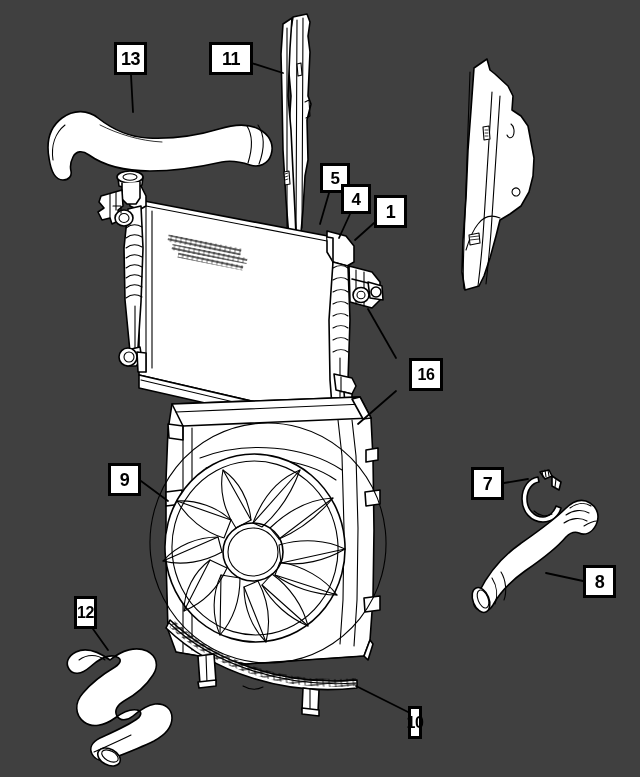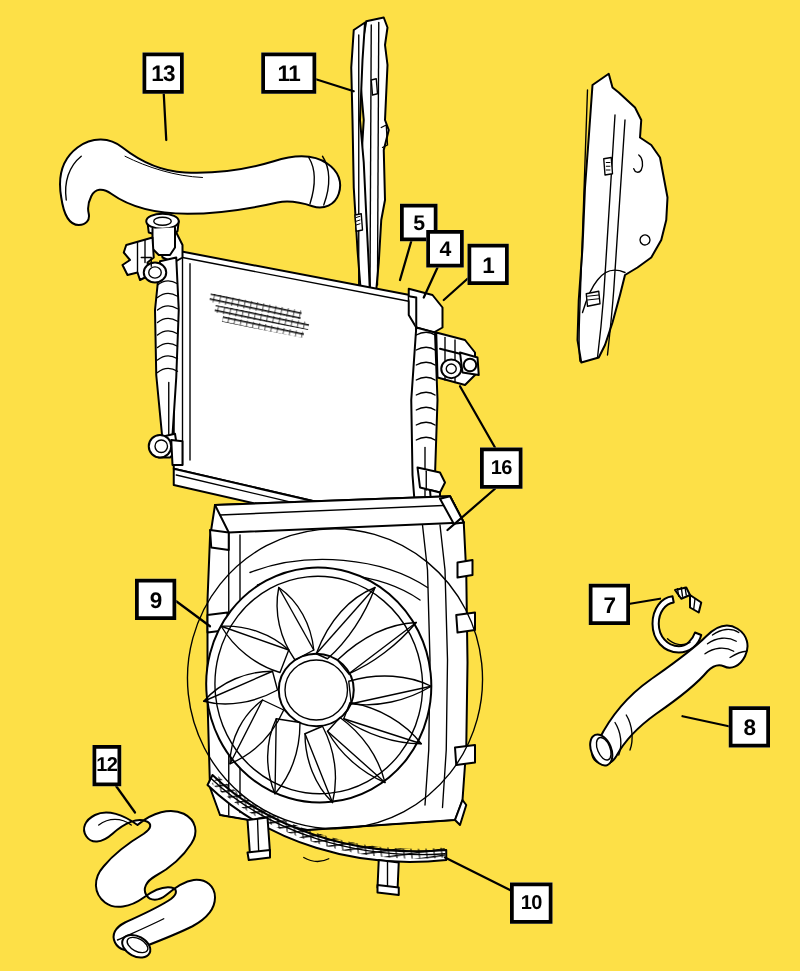--- a/index.html
+++ b/index.html
@@ -8,21 +8,21 @@
     padding: 0;
     background: #ffffff;
   }
   body {
     font-family: "Liberation Sans", sans-serif;
   }
   #diagram-root {
     position: relative;
     width: 640px;
     height: 777px;
-    background: #fde047;
+    background: #404040;
     overflow: hidden;
   }
   #art-layer {
     position: absolute;
     left: 0; top: 0;
     width: 640px;
     height: 777px;
   }
   .callout {
     position: absolute;
@@ -390,37 +390,37 @@
   </div>
 
   <div class="callout" style="left:341px; top:184px; width:30px; height:30px; font-size:17px;">
     <span class="callout-num">4</span>
   </div>
 
   <div class="callout" style="left:374px; top:195px; width:33px; height:33px; font-size:18px;">
     <span class="callout-num">1</span>
   </div>
 
-  <div class="callout" style="left:384px; top:358px; width:34px; height:33px; font-size:16px;">
+  <div class="callout" style="left:409px; top:358px; width:34px; height:33px; font-size:16px;">
     <span class="callout-num">16</span>
   </div>
 
   <div class="callout" style="left:108px; top:463px; width:33px; height:33px; font-size:18px;">
     <span class="callout-num">9</span>
   </div>
 
   <div class="callout" style="left:471px; top:467px; width:33px; height:33px; font-size:18px;">
     <span class="callout-num">7</span>
   </div>
 
   <div class="callout" style="left:583px; top:565px; width:33px; height:33px; font-size:18px;">
     <span class="callout-num">8</span>
   </div>
 
   <div class="callout" style="left:74px; top:596px; width:23px; height:33px; font-size:16px;">
     <span class="callout-num">12</span>
   </div>
 
-  <div class="callout" style="left:408px; top:706px; width:34px; height:33px; font-size:16px;">
+  <div class="callout" style="left:408px; top:706px; width:14px; height:33px; font-size:16px;">
     <span class="callout-num">10</span>
   </div>
 
 </div>
 
 </body></html>

